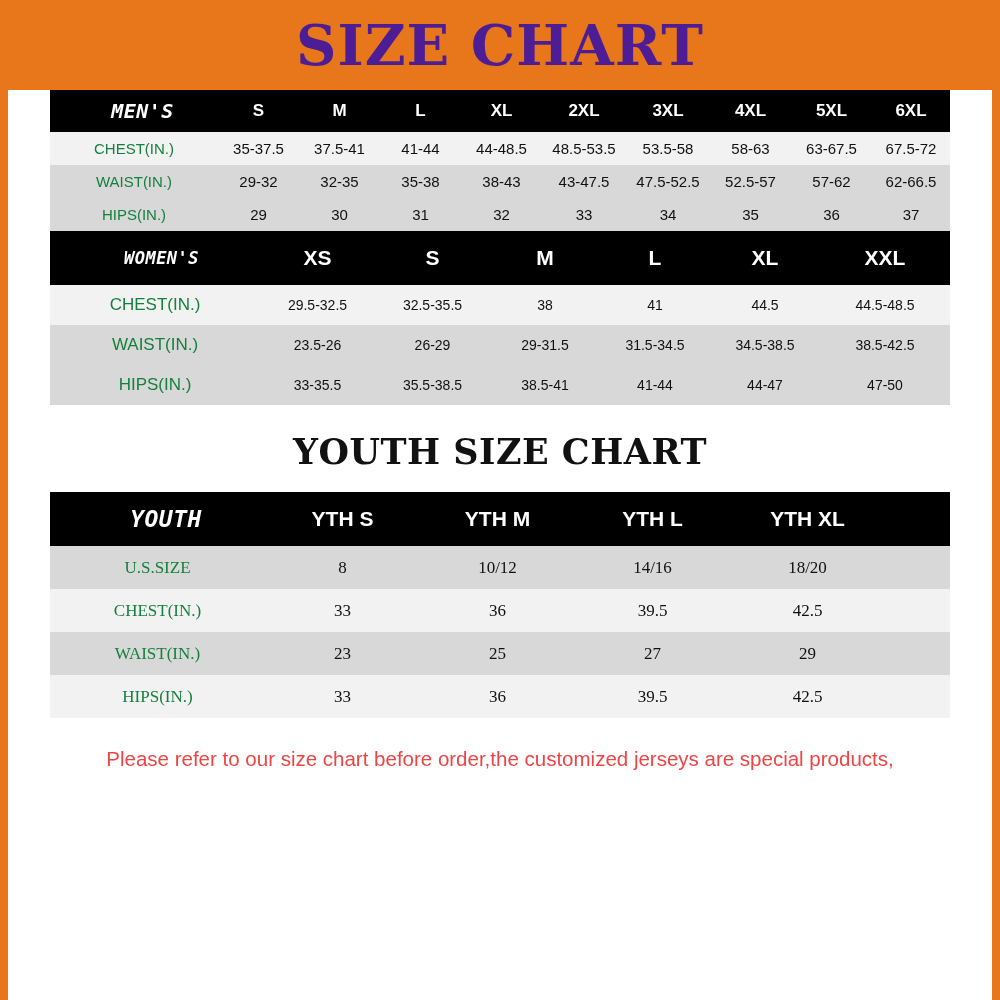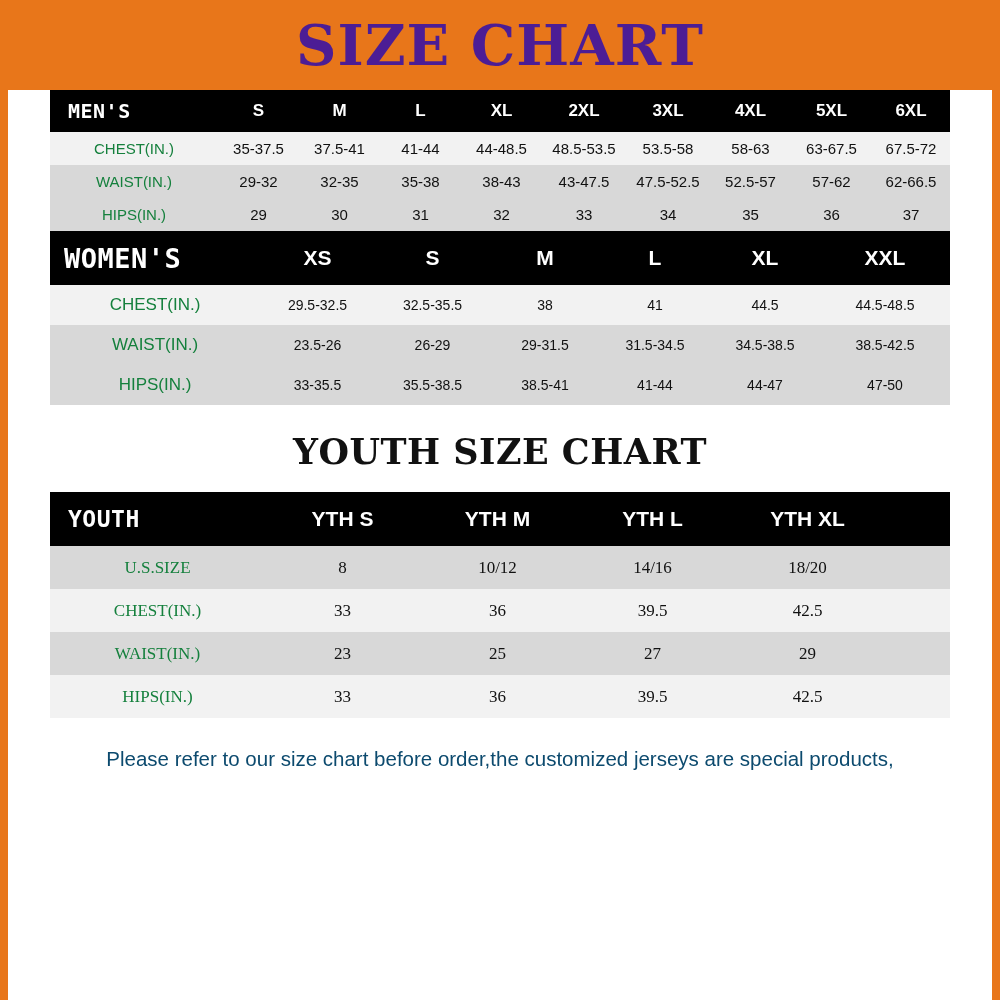--- a/index.html
+++ b/index.html
@@ -58,58 +58,59 @@
   table.women { width: 900px; }
   table.youth { width: 900px; }
 
   thead th {
     background: #000000;
     color: #ffffff;
     font-weight: bold;
     text-align: center;
   }
   thead th.rowlabel {
-    text-align: left;
+    text-align: center;
     font-family: "DejaVu Sans Mono", monospace;
     letter-spacing: 0.5px;
+    font-style: italic;
   }
   tbody td {
     text-align: center;
     color: #111111;
   }
   tbody td.rowlabel {
     text-align: center;
     color: #15803d;
   }
   tbody tr.shade td { background: #d8d8d8; }
   tbody tr.plain td { background: #f2f2f2; }
 
   
   table.men thead th { height: 40px; font-size: 17px; }
   table.men thead th.rowlabel { font-size: 20px; padding-left: 18px; }
   table.men tbody td { height: 31px; font-size: 15px; }
   table.men tbody td.rowlabel { font-size: 15px; }
 
   
   table.women thead th { height: 52px; font-size: 21px; }
-  table.women thead th.rowlabel { font-size: 27px; padding-left: 14px; }
+  table.women thead th.rowlabel { font-size: 17px; padding-left: 14px; }
   table.women tbody td { height: 38px; font-size: 14px; }
   table.women tbody td.rowlabel { font-size: 17px; }
 
   
   table.youth thead th { height: 52px; font-size: 21px; }
   table.youth thead th.rowlabel { font-size: 23px; padding-left: 18px; font-family: "DejaVu Sans Mono", monospace; }
   table.youth tbody td { height: 41px; font-size: 17px; font-family: Liberation Serif, serif; }
   table.youth tbody td.rowlabel { font-size: 17px; }
 
   .footer-note {
     margin: 26px auto 0 auto;
     width: 940px;
     text-align: center;
-    color: #0c4a6e;
+    color: #ef4444;
     font-size: 20.5px;
     line-height: 1.45;
     font-family: "Liberation Sans", sans-serif;
   }
   .footer-note .line { display: block; }
 </style>
 </head>
 <body>
 
 <div class="page">

